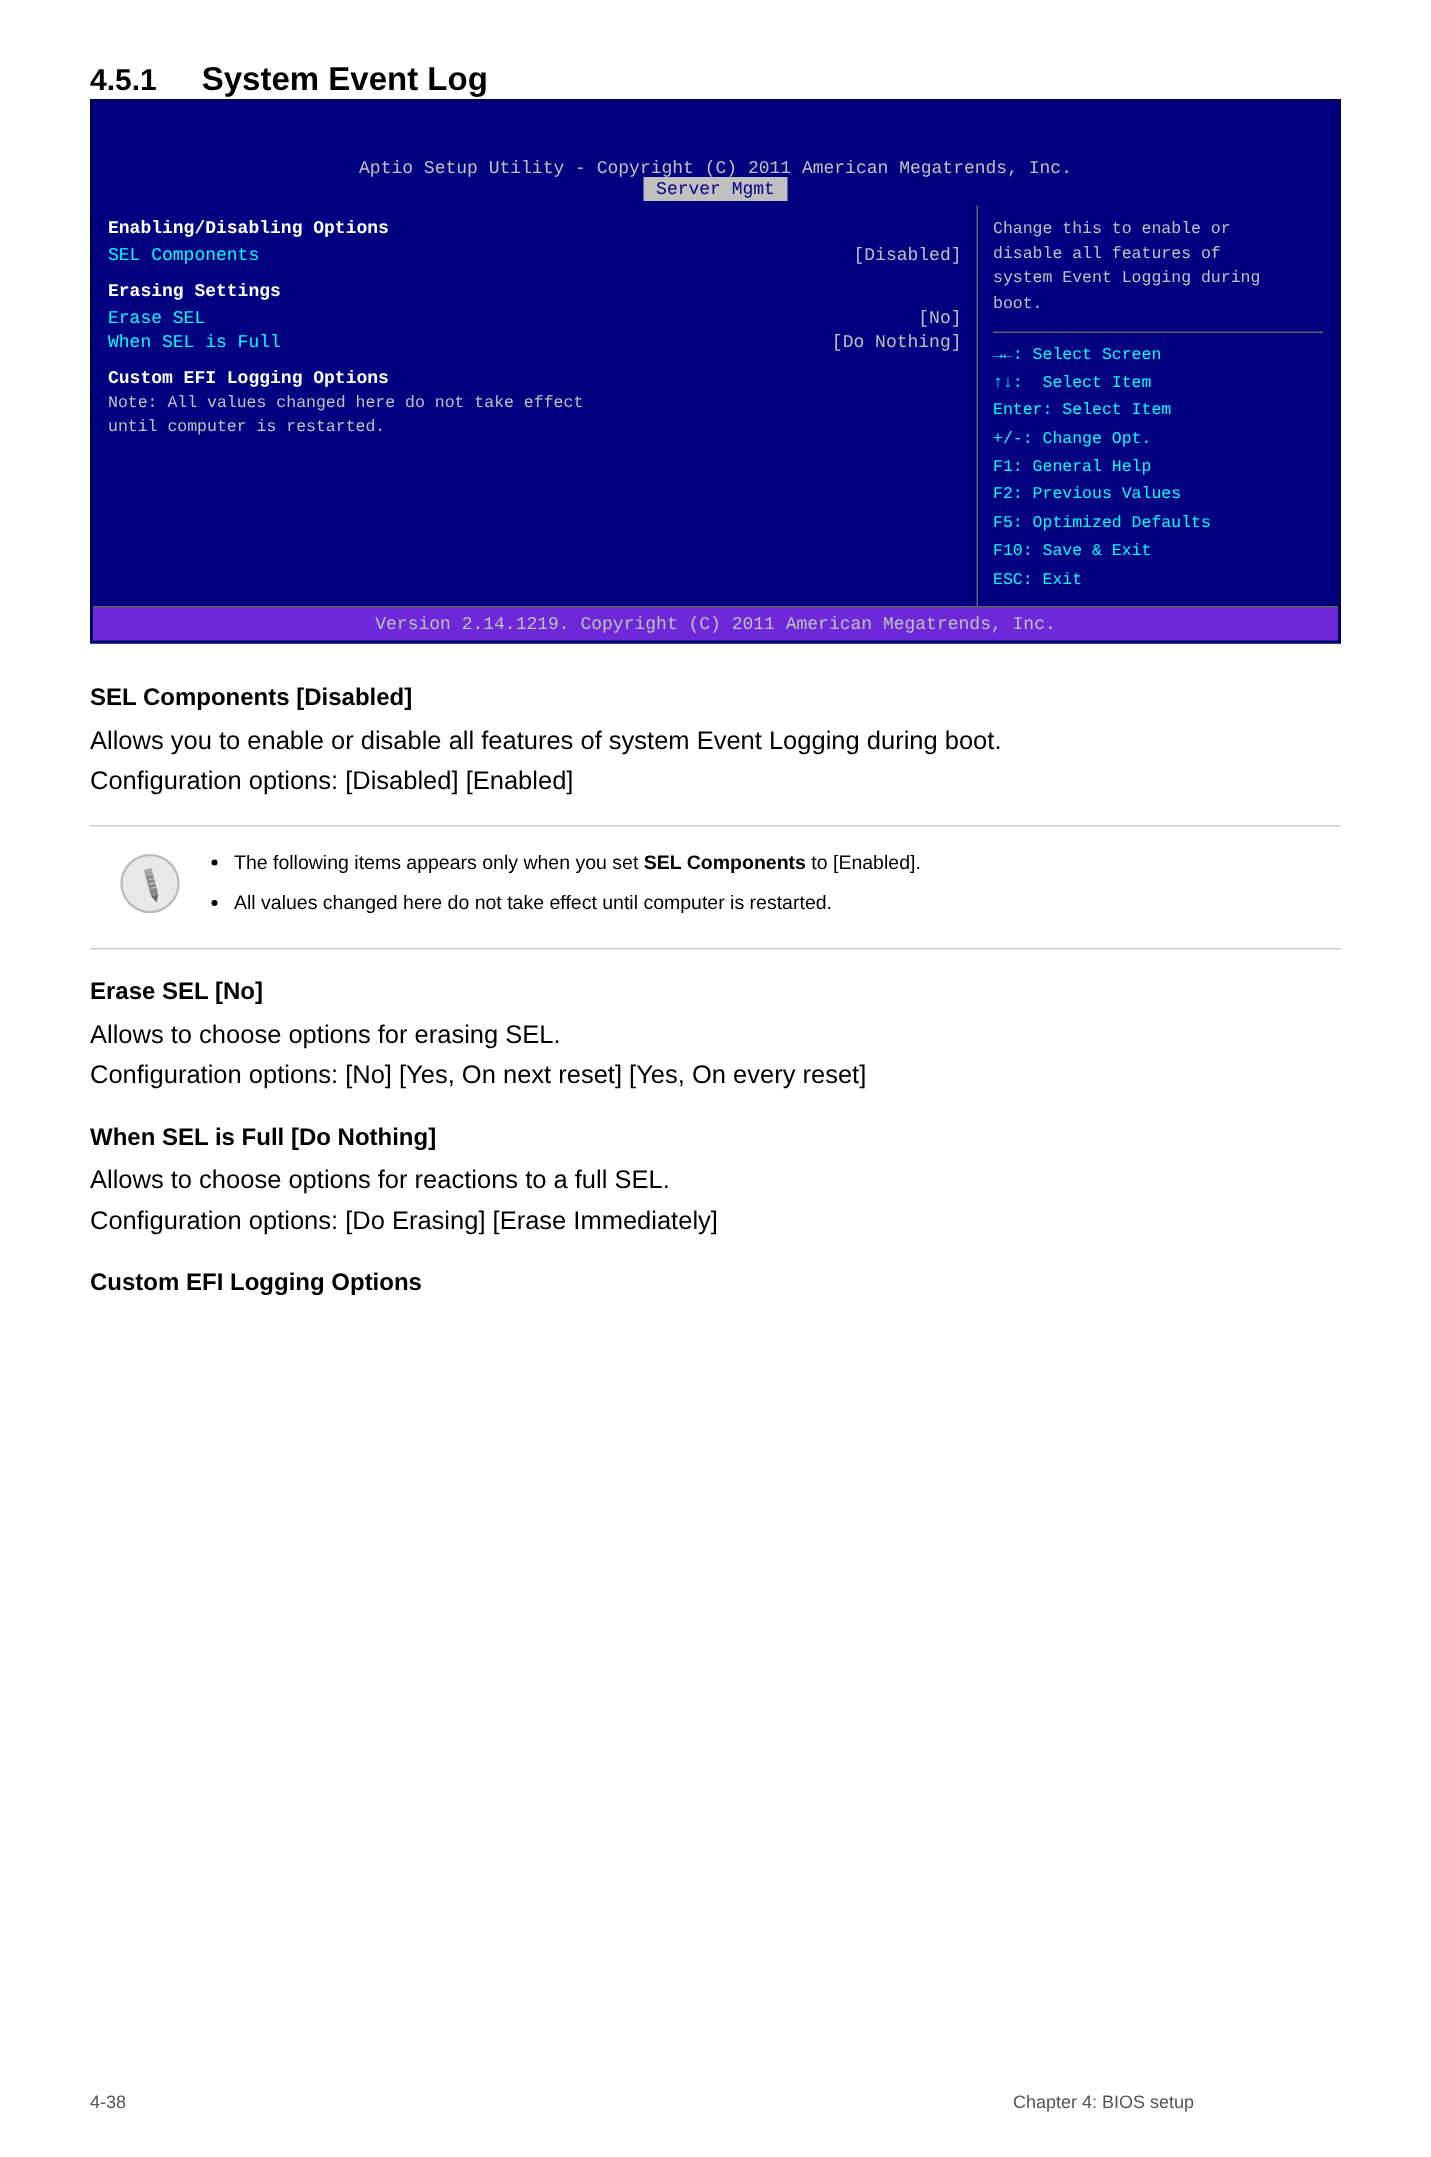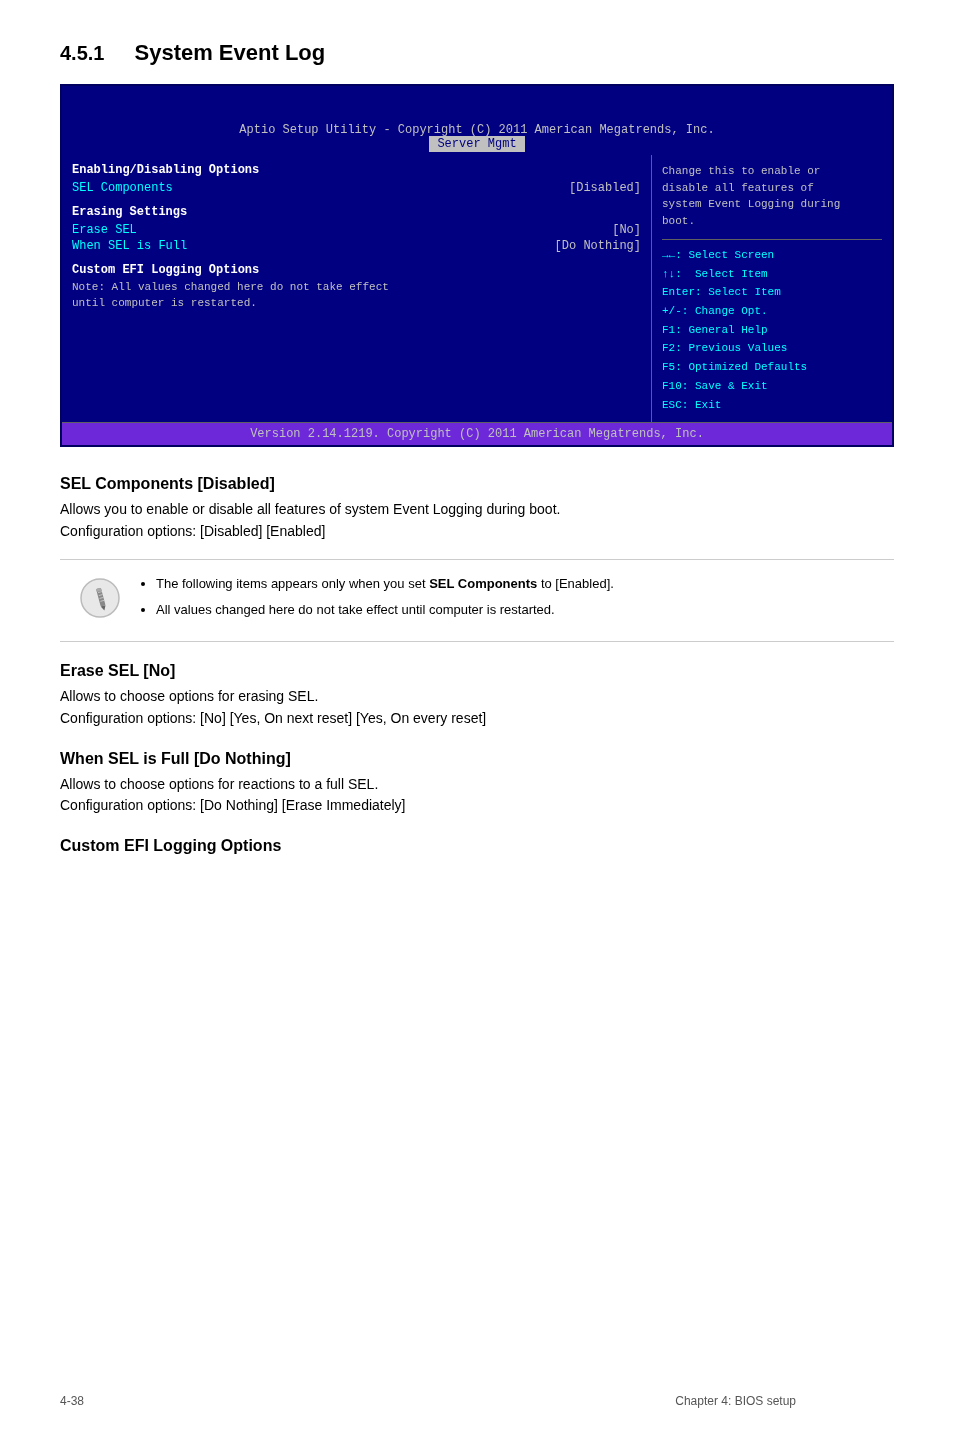--- a/index.html
+++ b/index.html
@@ -11,21 +11,20 @@
       width: 954px;
       min-height: 1438px;
       padding: 40px 60px 60px 60px;
     }
 
     
     .section-heading {
       display: flex;
       align-items: baseline;
       gap: 30px;
-      margin-bottom: 18px;
     }
     .section-number {
       font-size: 20px;
       font-weight: bold;
     }
     .section-title {
       font-size: 22px;
       font-weight: bold;
     }
 
@@ -123,21 +122,21 @@
       margin-top: 24px;
       margin-bottom: 6px;
     }
     .sub-heading-alt {
       font-size: 16px;
       font-weight: bold;
       margin-top: 20px;
       margin-bottom: 6px;
     }
     .description {
-      font-size: 14px;
+      font-size: 17px;
       line-height: 1.55;
       margin-bottom: 6px;
     }
 
     
     .note-box {
       border-top: 1px solid #ccc;
       border-bottom: 1px solid #ccc;
       padding: 14px 16px;
       margin: 16px 0;
@@ -273,21 +272,21 @@
 
 <div class="sub-heading-alt">Erase SEL [No]</div>
 <div class="description">
   <span>Allows to choose options for erasing SEL.</span><br>
   <span>Configuration options: [No] [Yes, On next reset] [Yes, On every reset]</span>
 </div>
 
 <div class="sub-heading-alt">When SEL is Full [Do Nothing]</div>
 <div class="description">
   <span>Allows to choose options for reactions to a full SEL.</span><br>
-  <span>Configuration options: [Do Nothing] [Erase Immediately]</span>
+  <span>Configuration options: [Do Erasing] [Erase Immediately]</span>
 </div>
 
 <div class="sub-heading-alt">Custom EFI Logging Options</div>
 
 <div class="page-footer">
   <span>4-38</span>
   <span>Chapter 4: BIOS setup</span>
 </div>
 
 </body></html>

